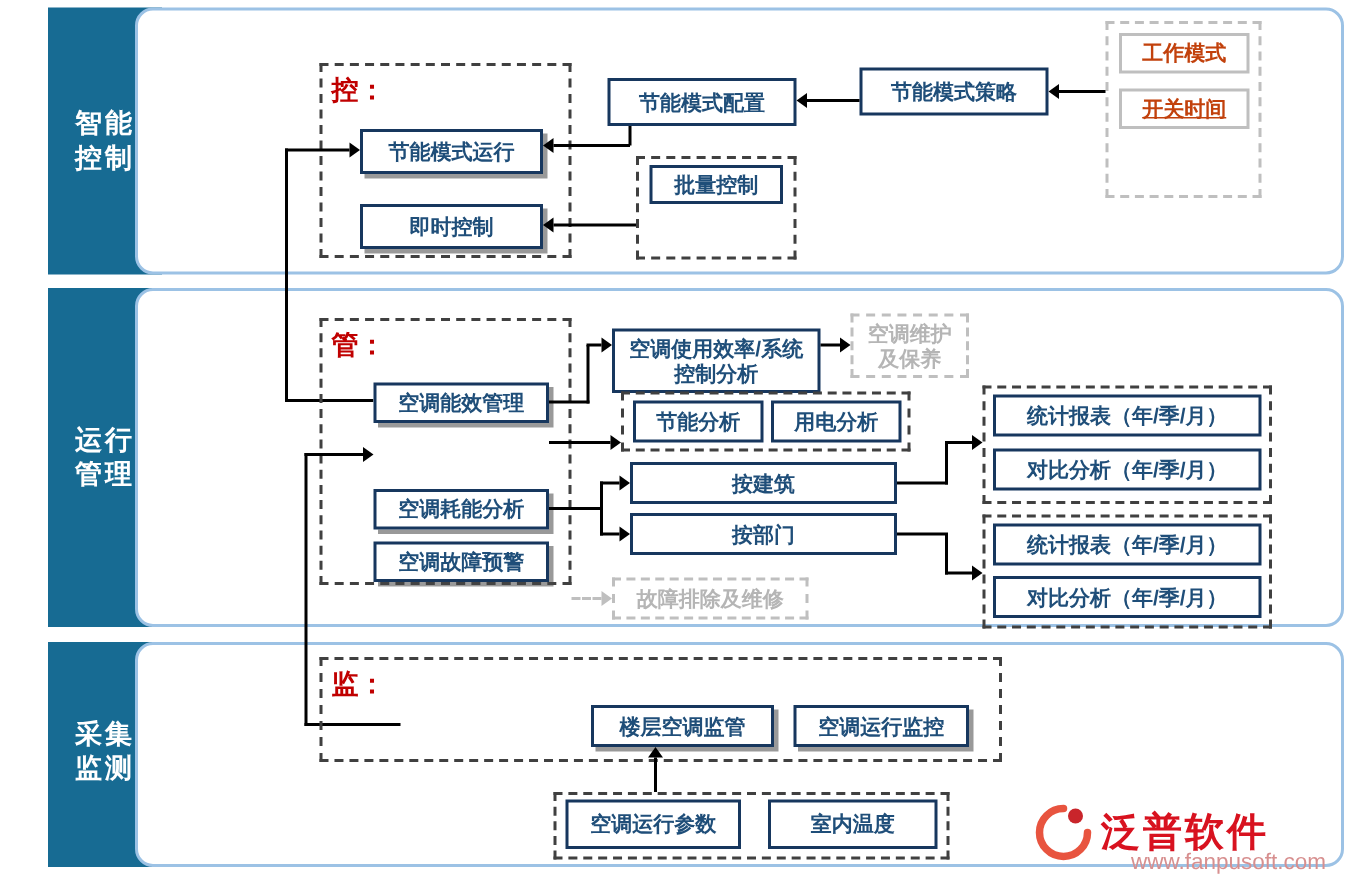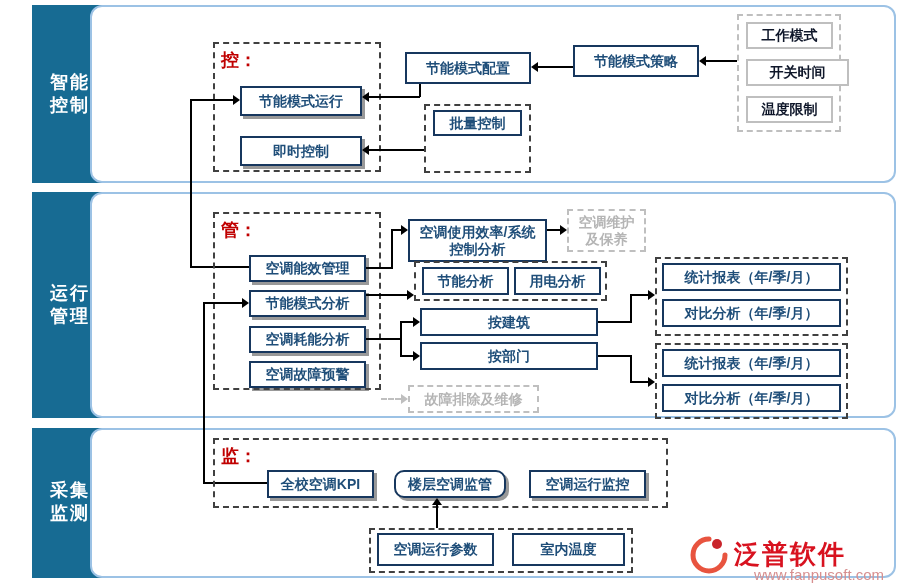--- a/index.html
+++ b/index.html
@@ -34,29 +34,29 @@
   .d-rep1     { left:655px; top:257px; width:193px; height:79px; }
   .d-rep2     { left:655px; top:343px; width:193px; height:76px; }
   .d-mon      { left:213px; top:438px; width:455px; height:70px; }
   .d-params   { left:369px; top:528px; width:264px; height:45px; }
 
   
   .box { position:absolute; background:#fff; border:2px solid #17375e; color:#1f4e79;
          font-weight:bold; font-size:14px; line-height:1.15; white-space:pre-line;
          display:flex; align-items:center; justify-content:center; text-align:center; }
   .box.sh { box-shadow:3px 3px 0 rgba(70,70,70,.55); }
-  .box.gsolid { border:2px solid #bfbfbf; color:#0f172a; }
+  .box.gsolid { border:2px solid #bfbfbf; color:#c2410c; }
   .box.gdash  { border:2px dashed #bfbfbf; color:#b5b5b5; }
 
   .b-run       { left:240px; top:86px;  width:122px; height:30px; }
   .b-instant   { left:240px; top:136px; width:122px; height:30px; }
   .b-config    { left:405px; top:52px;  width:126px; height:32px; }
   .b-strategy  { left:573px; top:45px;  width:126px; height:32px; }
   .b-workmode  { left:746px; top:22px;  width:87px;  height:27px; }
-  .b-switch    { left:746px; top:59px;  width:103px;  height:27px; }
+  .b-switch    { left:746px; top:59px;  width:87px;  height:27px;text-decoration:underline; }
   .b-templimit { left:746px; top:96px;  width:87px;  height:27px; }
   .b-batch     { left:433px; top:110px; width:89px;  height:26px; }
   .b-single    { left:433px; top:141px; width:89px;  height:26px; }
 
   .b-effmgmt   { left:249px; top:255px; width:117px; height:27px; }
   .b-modeana   { left:249px; top:290px; width:117px; height:27px; }
   .b-consume   { left:249px; top:326px; width:117px; height:27px; }
   .b-fault     { left:249px; top:361px; width:117px; height:27px; }
   .b-usage     { left:408px; top:219px; width:139px; height:43px; }
   .b-maint     { left:567px; top:209px; width:79px;  height:43px; }
@@ -64,21 +64,21 @@
   .b-power     { left:514px; top:267px; width:87px;  height:28px; }
   .b-building  { left:420px; top:308px; width:178px; height:28px; }
   .b-dept      { left:420px; top:342px; width:178px; height:28px; }
   .b-trouble   { left:408px; top:385px; width:131px; height:28px; }
   .b-rep1stat  { left:662px; top:263px; width:179px; height:28px; }
   .b-rep1cmp   { left:662px; top:299px; width:179px; height:28px; }
   .b-rep2stat  { left:662px; top:349px; width:179px; height:28px; }
   .b-rep2cmp   { left:662px; top:384px; width:179px; height:28px; }
 
   .b-kpi    { left:267px; top:470px; width:107px; height:28px; }
-  .b-floor  { left:394px; top:470px; width:112px; height:28px;border-radius:10px; }
+  .b-floor  { left:394px; top:470px; width:122px; height:28px; }
   .b-runmon { left:529px; top:470px; width:117px; height:28px; }
   .b-params { left:377px; top:533px; width:117px; height:33px; }
   .b-indoor { left:512px; top:533px; width:113px; height:33px; }
 
   
   .glabel { position:absolute; color:#c00000; font-weight:bold; font-size:18px; }
   .lab-ctrl { left:221px; top:48px; }
   .lab-mgmt { left:221px; top:218px; }
   .lab-mon  { left:221px; top:444px; }
 
@@ -117,21 +117,20 @@
   <div class="dash d-ctrl"></div>
   <div class="glabel lab-ctrl">控：</div>
   <div class="box sh b-run">节能模式运行</div>
   <div class="box b-config">节能模式配置</div>
   <div class="box sh b-instant">即时控制</div>
   <div class="box b-strategy">节能模式策略</div>
 
   <div class="dash gray d-modes"></div>
   <div class="box gsolid b-workmode">工作模式</div>
   <div class="box gsolid b-switch">开关时间</div>
-  <div class="box gsolid b-templimit">温度限制</div>
 
   <div class="dash d-direct"></div>
   <div class="box b-batch">批量控制</div>
 
   <div class="ah l" style="left:531px; top:62px;"></div>
   <div class="hl" style="left:538px; top:66px; width:35px;"></div>
 
   <div class="vl" style="left:419px; top:84px; height:13px;"></div>
   <div class="hl" style="left:369px; top:96px; width:51px;"></div>
   <div class="ah l" style="left:362px; top:92px;"></div>
@@ -143,21 +142,20 @@
   <div class="ah l" style="left:699px; top:56px;"></div>
 
   <div class="hl" style="left:190px; top:266px; width:59px;"></div>
   <div class="vl" style="left:190px; top:99px; height:169px;"></div>
   <div class="hl" style="left:190px; top:99px; width:43px;"></div>
   <div class="ah r" style="left:233px; top:95px;"></div>
 
   <div class="dash d-mgmt"></div>
   <div class="glabel lab-mgmt">管：</div>
   <div class="box sh b-effmgmt">空调能效管理</div>
-  <div class="box sh b-modeana">节能模式分析</div>
   <div class="box sh b-consume">空调耗能分析</div>
   <div class="box sh b-fault">空调故障预警</div>
 
   <div class="box b-usage">空调使用效率/系统
 控制分析</div>
   <div class="box gdash b-maint">空调维护
 及保养</div>
 
   <div class="dash d-analysis"></div>
   <div class="box b-saving">节能分析</div>
@@ -205,21 +203,20 @@
   <div class="hl" style="left:630px; top:381px; width:18px;"></div>
   <div class="ah r" style="left:648px; top:377px;"></div>
 
   <div class="hl" style="left:203px; top:482px; width:64px;"></div>
   <div class="vl" style="left:203px; top:302px; height:182px;"></div>
   <div class="hl" style="left:203px; top:302px; width:39px;"></div>
   <div class="ah r" style="left:242px; top:298px;"></div>
 
   <div class="dash d-mon"></div>
   <div class="glabel lab-mon">监：</div>
-  <div class="box sh b-kpi">全校空调KPI</div>
   <div class="box sh b-floor">楼层空调监管</div>
   <div class="box sh b-runmon">空调运行监控</div>
 
   <div class="dash d-params"></div>
   <div class="box b-params">空调运行参数</div>
   <div class="box b-indoor">室内温度</div>
 
   <div class="ah u" style="left:432px; top:498px;"></div>
   <div class="vl" style="left:436px; top:505px; height:23px;"></div>
 

